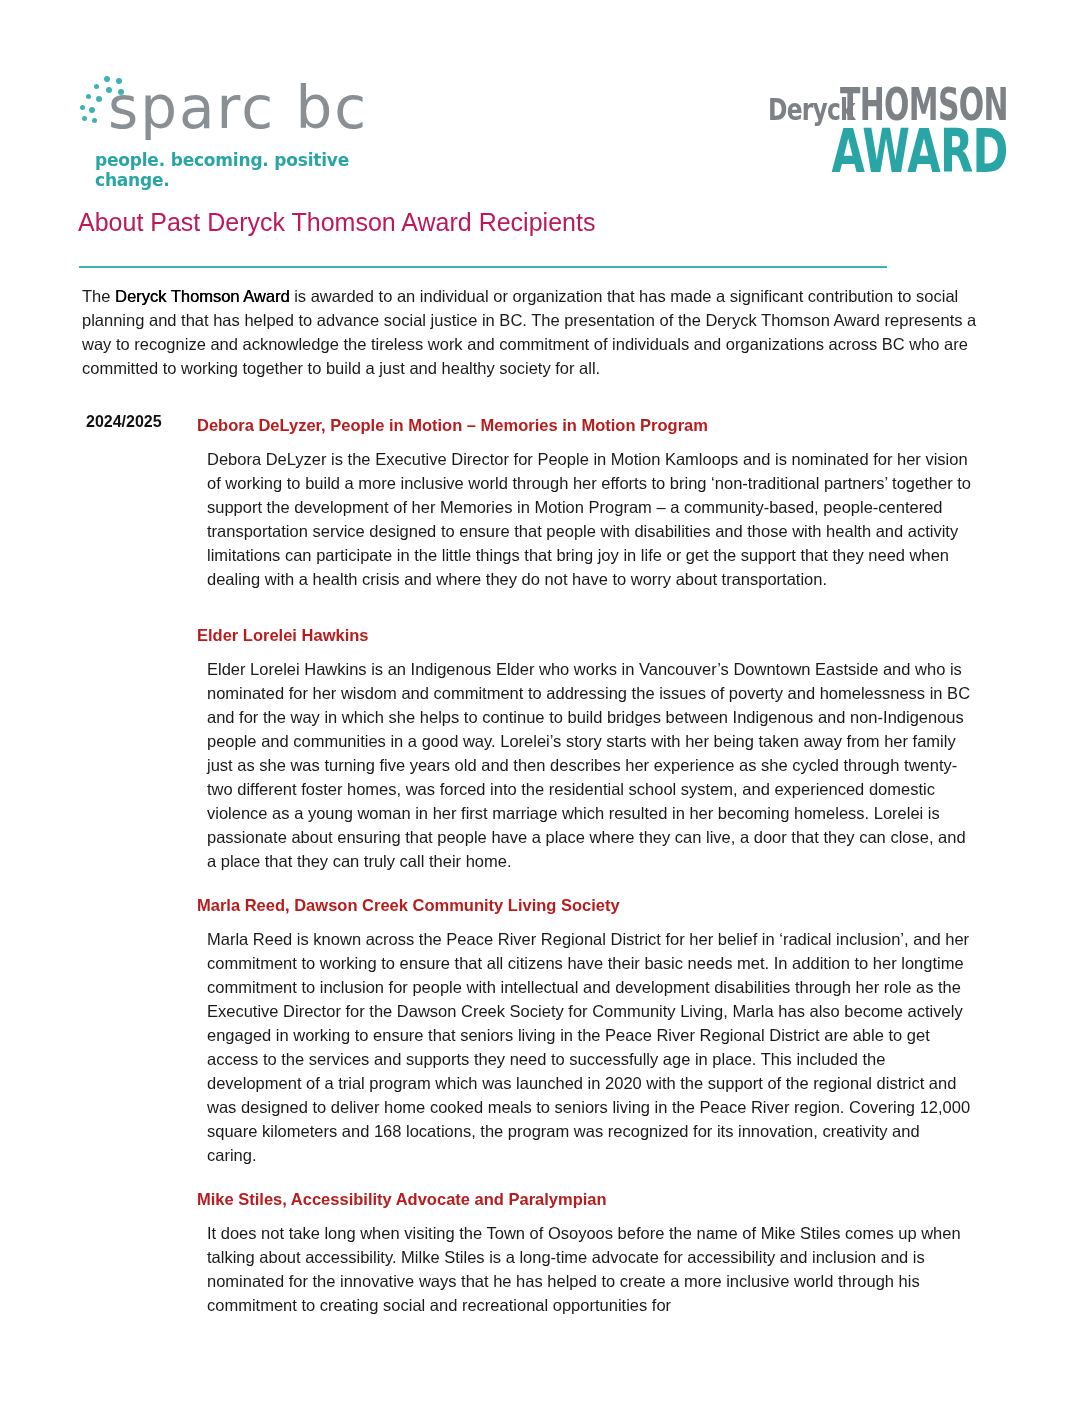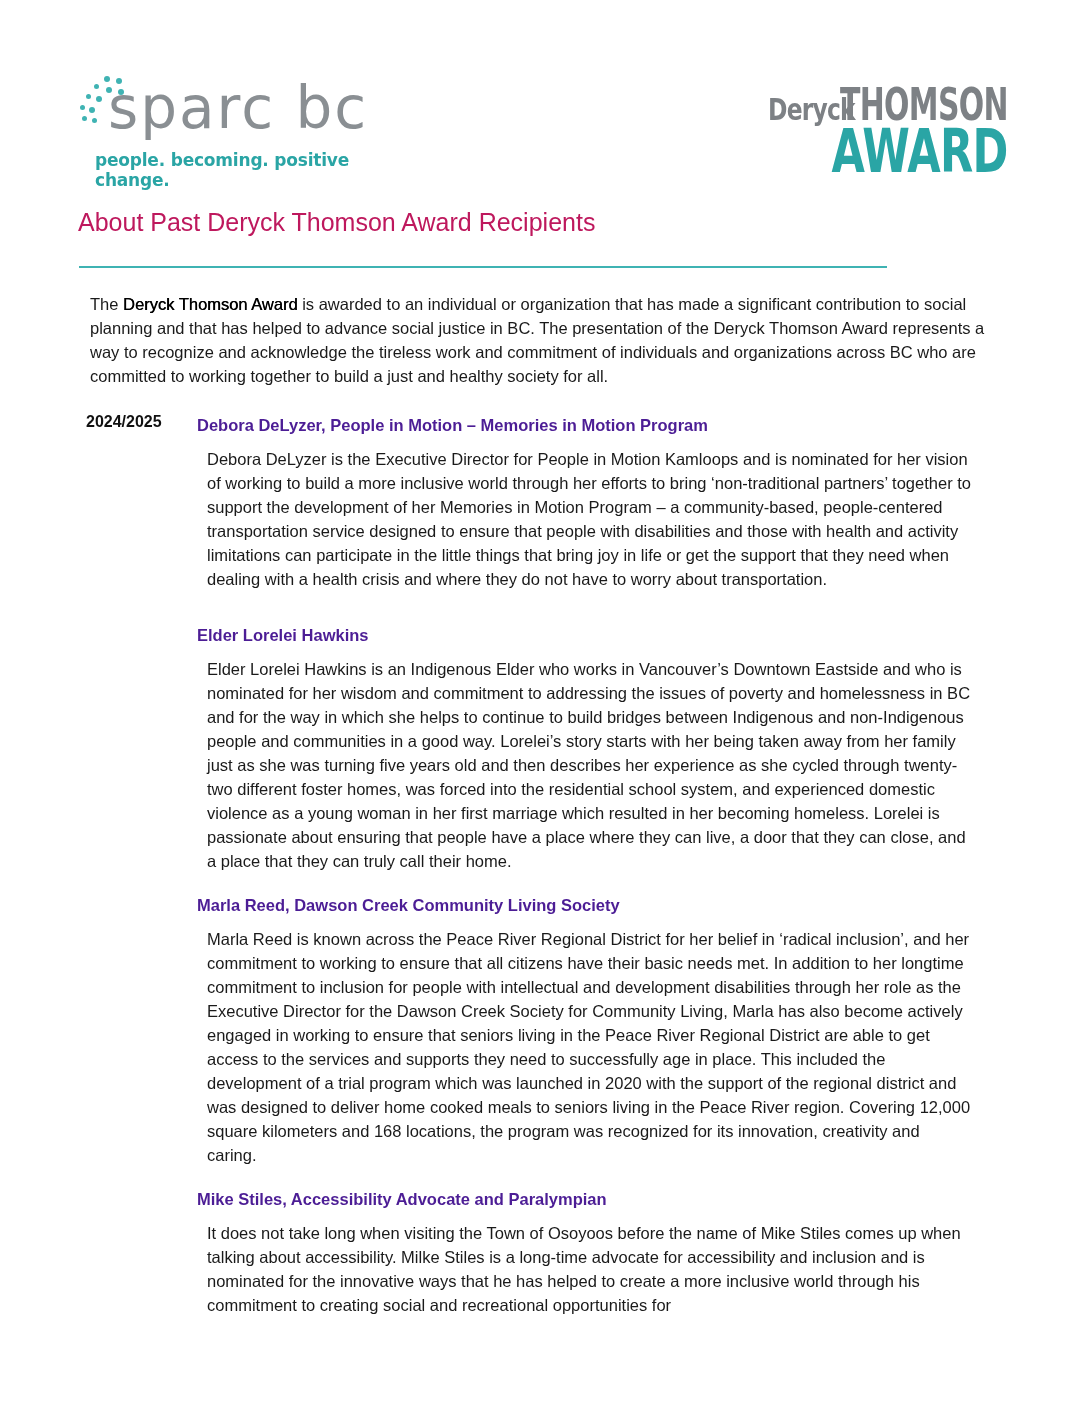--- a/index.html
+++ b/index.html
@@ -8,26 +8,26 @@
     .logo-dots { position: absolute; left: 0; top: 4px; width: 56px; height: 56px; }
     .logo-dots span { position: absolute; border-radius: 50%; background: #3fb3b3; }
     .logo-word { position: absolute; left: 28px; top: 6px; font-size: 58px; letter-spacing: 2px; color: #8a8f93; font-family: "DejaVu Sans", sans-serif; font-weight: normal; line-height: 60px; }
     .logo-tag { position: absolute; left: 15px; top: 78px; font-size: 17px; color: #2aa5a5; font-weight: bold; font-family: "DejaVu Sans", sans-serif; letter-spacing: -0.2px; }
     .award { position: absolute; right: 80px; top: 84px; width: 240px; height: 96px; }
     .award-deryck { position: absolute; left: 0; top: 8px; font-size: 30px; color: #7d8185; font-weight: bold; font-family: "DejaVu Sans", sans-serif; letter-spacing: -1px; transform: scaleX(0.78); transform-origin: left top; }
     .award-thomson { position: absolute; right: 0; top: -2px; font-size: 44px; color: #7d8185; font-weight: bold; font-family: "DejaVu Sans", sans-serif; letter-spacing: -1px; transform: scaleX(0.68); transform-origin: right top; line-height: 46px; }
     .award-award { position: absolute; right: 0; top: 36px; font-size: 60px; color: #2aa5a5; font-weight: bold; font-family: "DejaVu Sans", sans-serif; letter-spacing: -1px; transform: scaleX(0.72); transform-origin: right top; line-height: 62px; }
     .page-title { position: absolute; left: 78px; top: 208px; font-size: 25px; color: #be185d; font-weight: normal; margin: 0; }
     .title-rule { position: absolute; left: 79px; top: 266px; width: 808px; height: 2px; background: #3fb3b3; border: 0; margin: 0; }
-    .intro { position: absolute; left: 78px; top: 280px; width: 910px; font-size: 16.5px; line-height: 24px; margin: 12px; }
+    .intro { position: absolute; left: 78px; top: 280px; width: 910px; font-size: 16.5px; line-height: 24px; margin: 4px; }
     .intro b { font-weight: normal; color: #000; text-shadow: 0.3px 0 0 #000; }
     .year { position: absolute; left: 86px; top: 413px; font-size: 16px; font-weight: bold; color: #111; }
     .entries { position: absolute; left: 197px; top: 413px; width: 785px; }
     .entry { margin: 0; }
-    .entry h3 { font-size: 16.5px; line-height: 24px; margin: 0; font-weight: bold; color: #4c1d95; }
+    .entry h3 { font-size: 16.5px; line-height: 24px; margin: 0; font-weight: bold; color: #b91c1c; }
     .entry p { font-size: 16.5px; line-height: 24px; margin: 10px; }
     .gap-lg { height: 22px; }
     .gap-sm { height: 10px; }
   </style>
 </head>
 <body>
 
 <div class="logo">
   <div class="logo-dots">
     <span style="left:24px;top:0;width:6px;height:6px;"></span>

